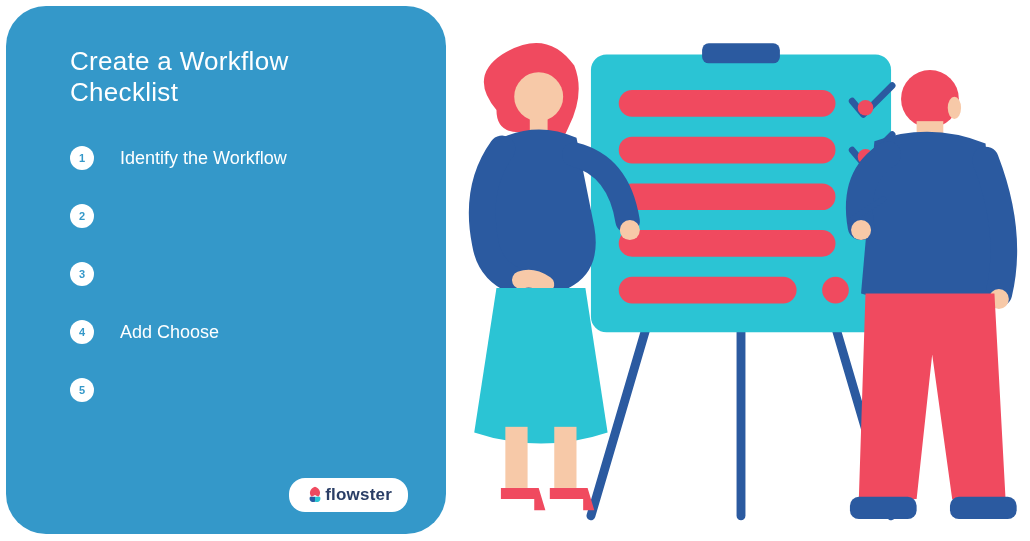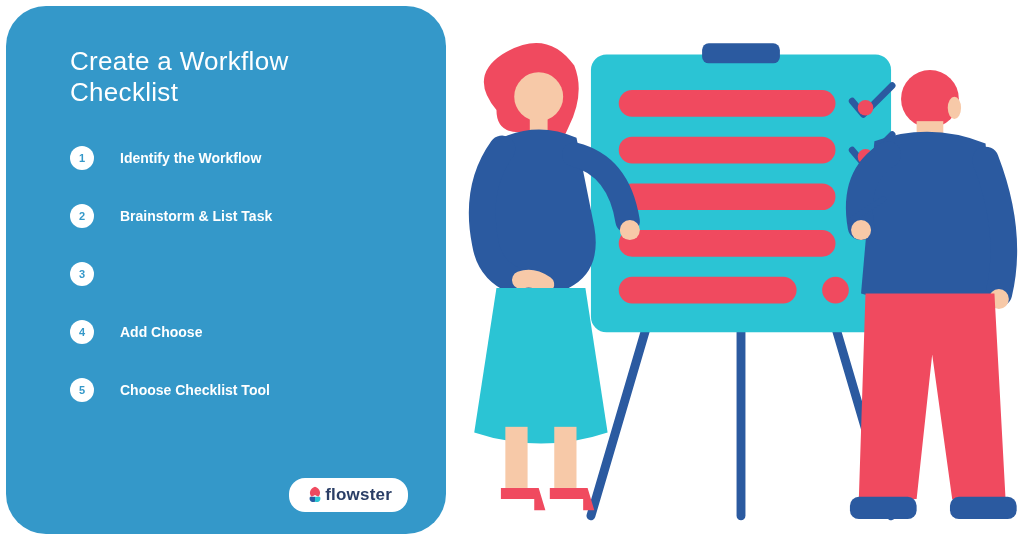--- a/index.html
+++ b/index.html
@@ -15,21 +15,21 @@
     width:440px;height:528px;margin:6px;border-radius:40px;
     background:var(--card-blue);position:relative;padding:40px 48px 0 64px;
   }
   .title{color:#fff;font-size:26px;font-weight:500;margin-bottom:38px;letter-spacing:.3px}
   .steps{display:flex;flex-direction:column;gap:34px}
   .step{display:flex;align-items:center;gap:26px}
   .badge{
     width:24px;height:24px;border-radius:50%;background:#fff;color:var(--card-blue);
     font-size:11px;font-weight:700;display:flex;align-items:center;justify-content:center;
   }
-  .step-label{color:#fff;font-size:14px;font-weight:700}
+  .step-label{color:#fff;font-size:18px;font-weight:400}
   .logo{
     position:absolute;bottom:22px;right:38px;background:#fff;border-radius:16px;
     padding:7px 16px;display:flex;align-items:center;gap:0;
   }
   .logo svg{display:block}
   .logo-text{color:#2a3e66;font-size:17px;font-weight:600;letter-spacing:.2px}
   .illus{flex:1;position:relative}
   .illus svg{position:absolute;top:10px;left:0;width:100%;height:auto}
 </style>
 </head>
@@ -38,32 +38,30 @@
 <div class="card">
   <h1 class="title">Create a Workflow Checklist</h1>
 
   <div class="steps">
     <div class="step">
       <div class="badge">1</div>
       <div class="step-label">Identify the Workflow</div>
     </div>
     <div class="step">
       <div class="badge">2</div>
-      <div class="step-label">Brainstorm &amp; List Task</div>
     </div>
     <div class="step">
       <div class="badge">3</div>
     </div>
     <div class="step">
       <div class="badge">4</div>
       <div class="step-label">Add Choose</div>
     </div>
     <div class="step">
       <div class="badge">5</div>
-      <div class="step-label">Choose Checklist Tool</div>
     </div>
   </div>
 
   <div class="logo">
     <span>
       <svg width="20" height="20" viewBox="0 0 24 24">
         <path d="M12 2 C6 4 4 10 8 14 L12 12 L16 14 C20 10 18 4 12 2 Z" fill="#f04a5f"></path>
         <path d="M6 14 C4 18 8 22 12 20 L12 14 Z" fill="#2b5aa0"></path>
         <path d="M18 14 C20 18 16 22 12 20 L12 14 Z" fill="#2bc4d4"></path>
       </svg>

